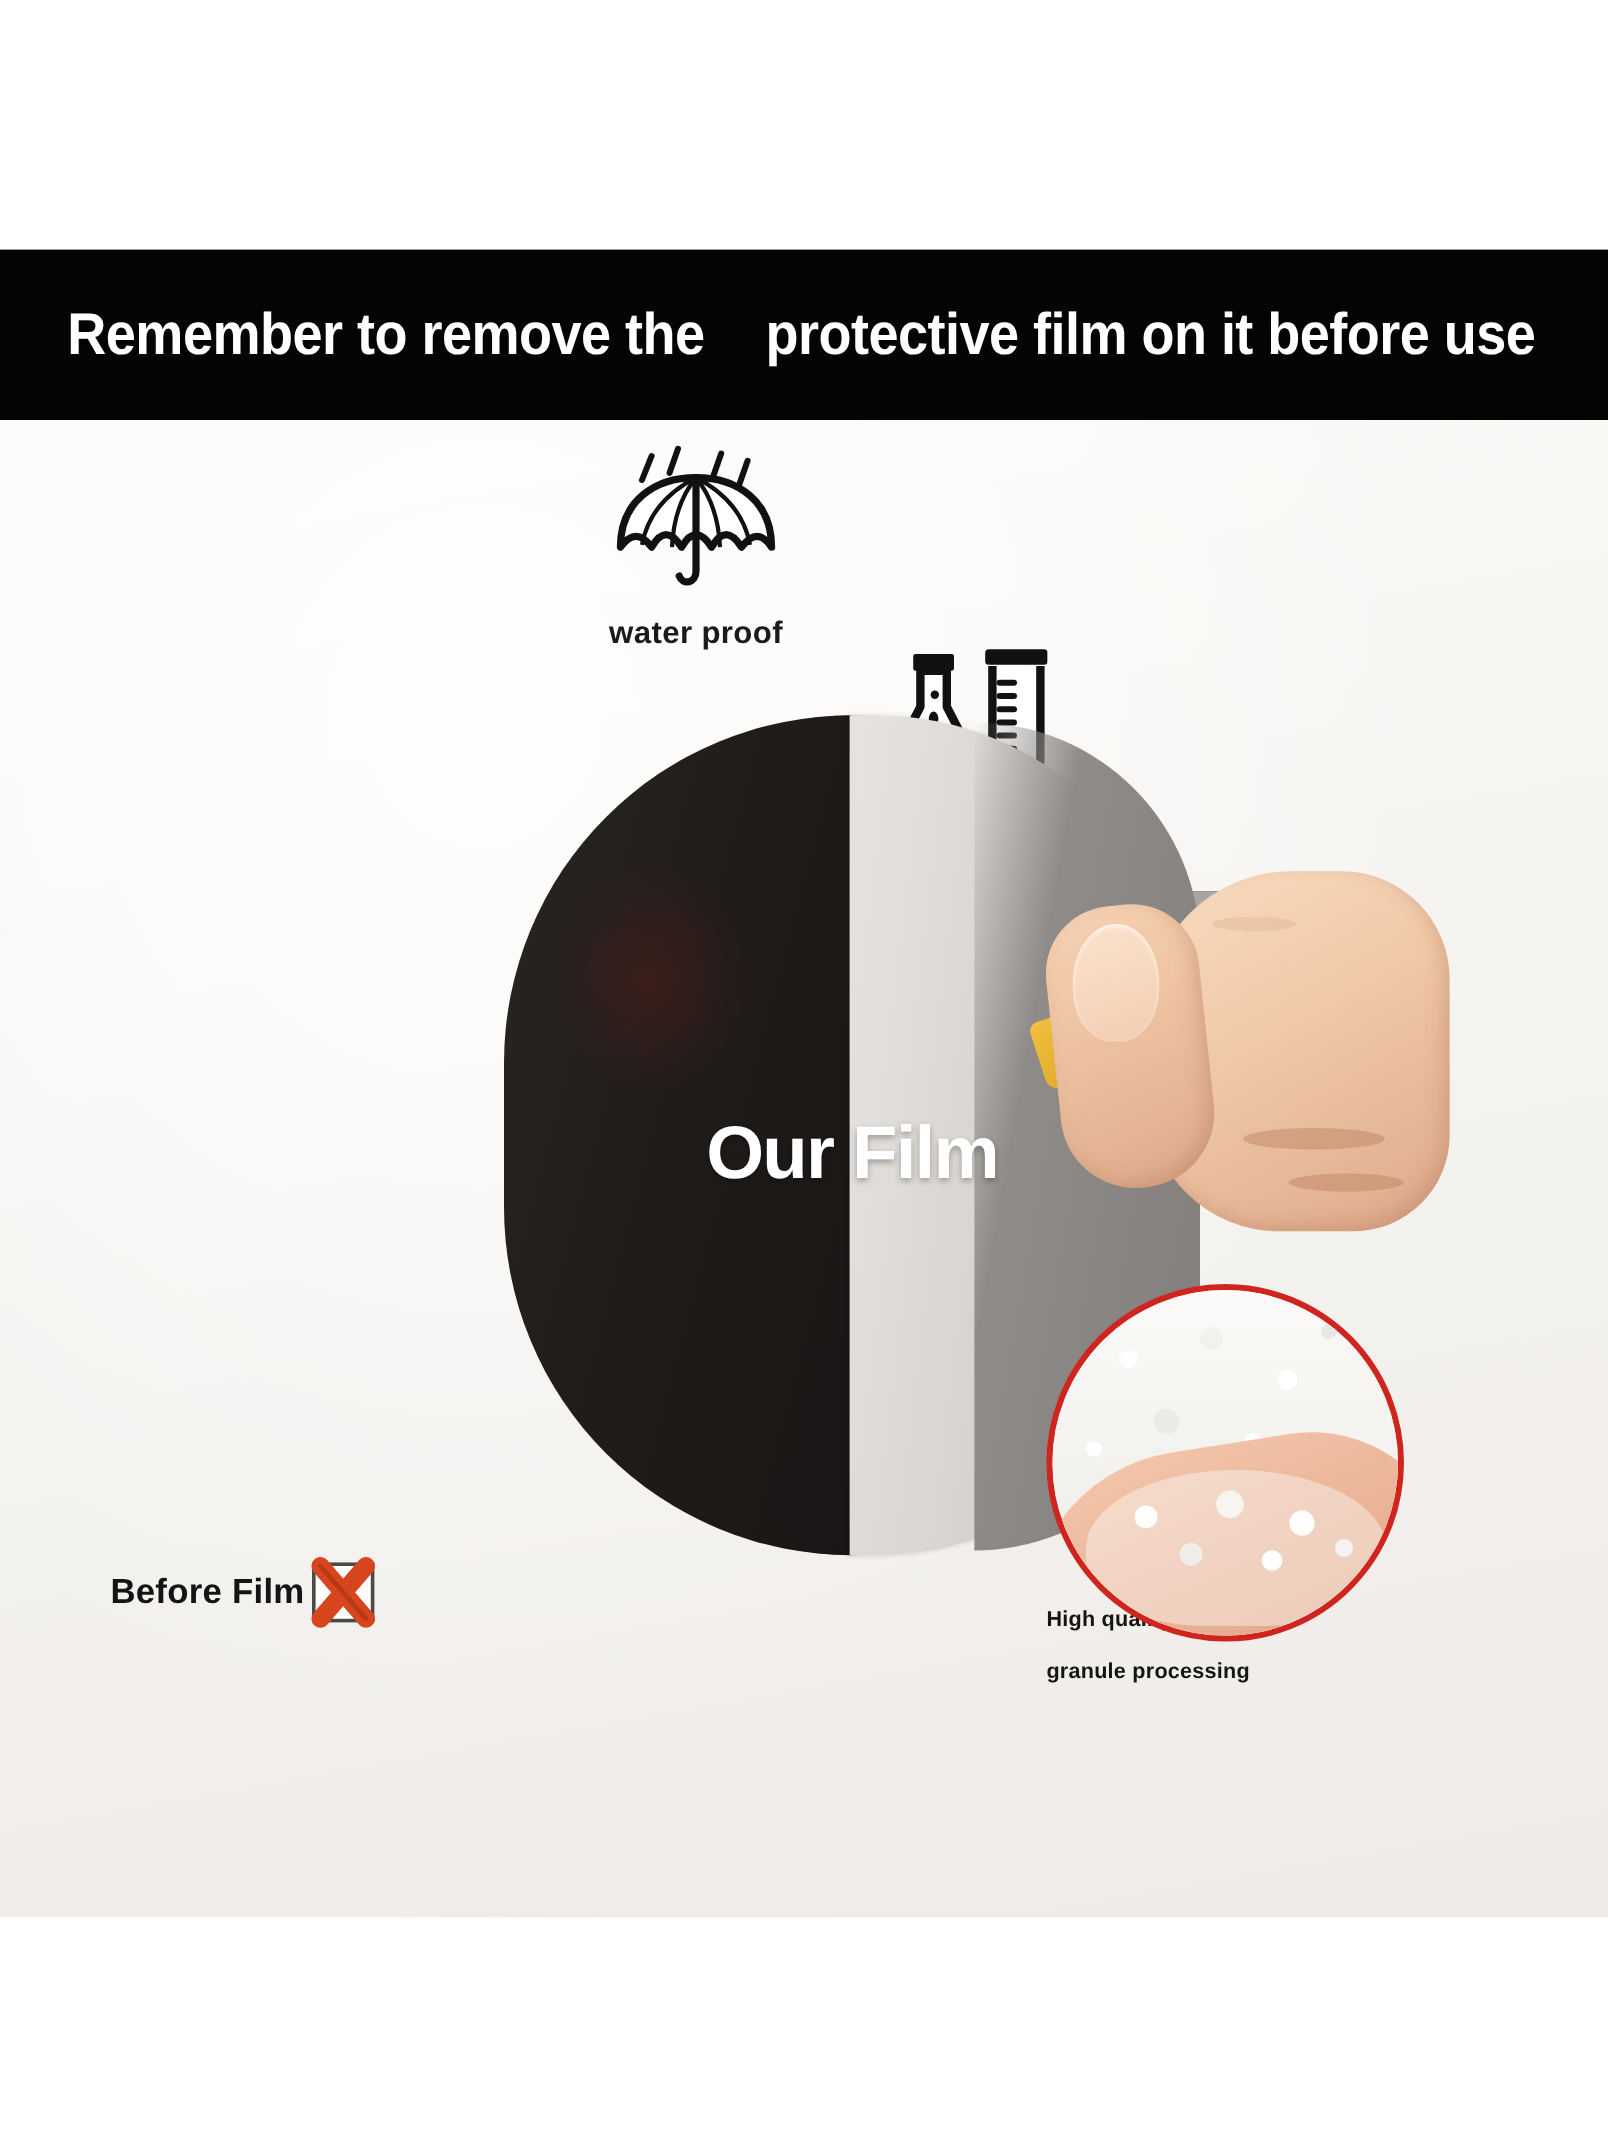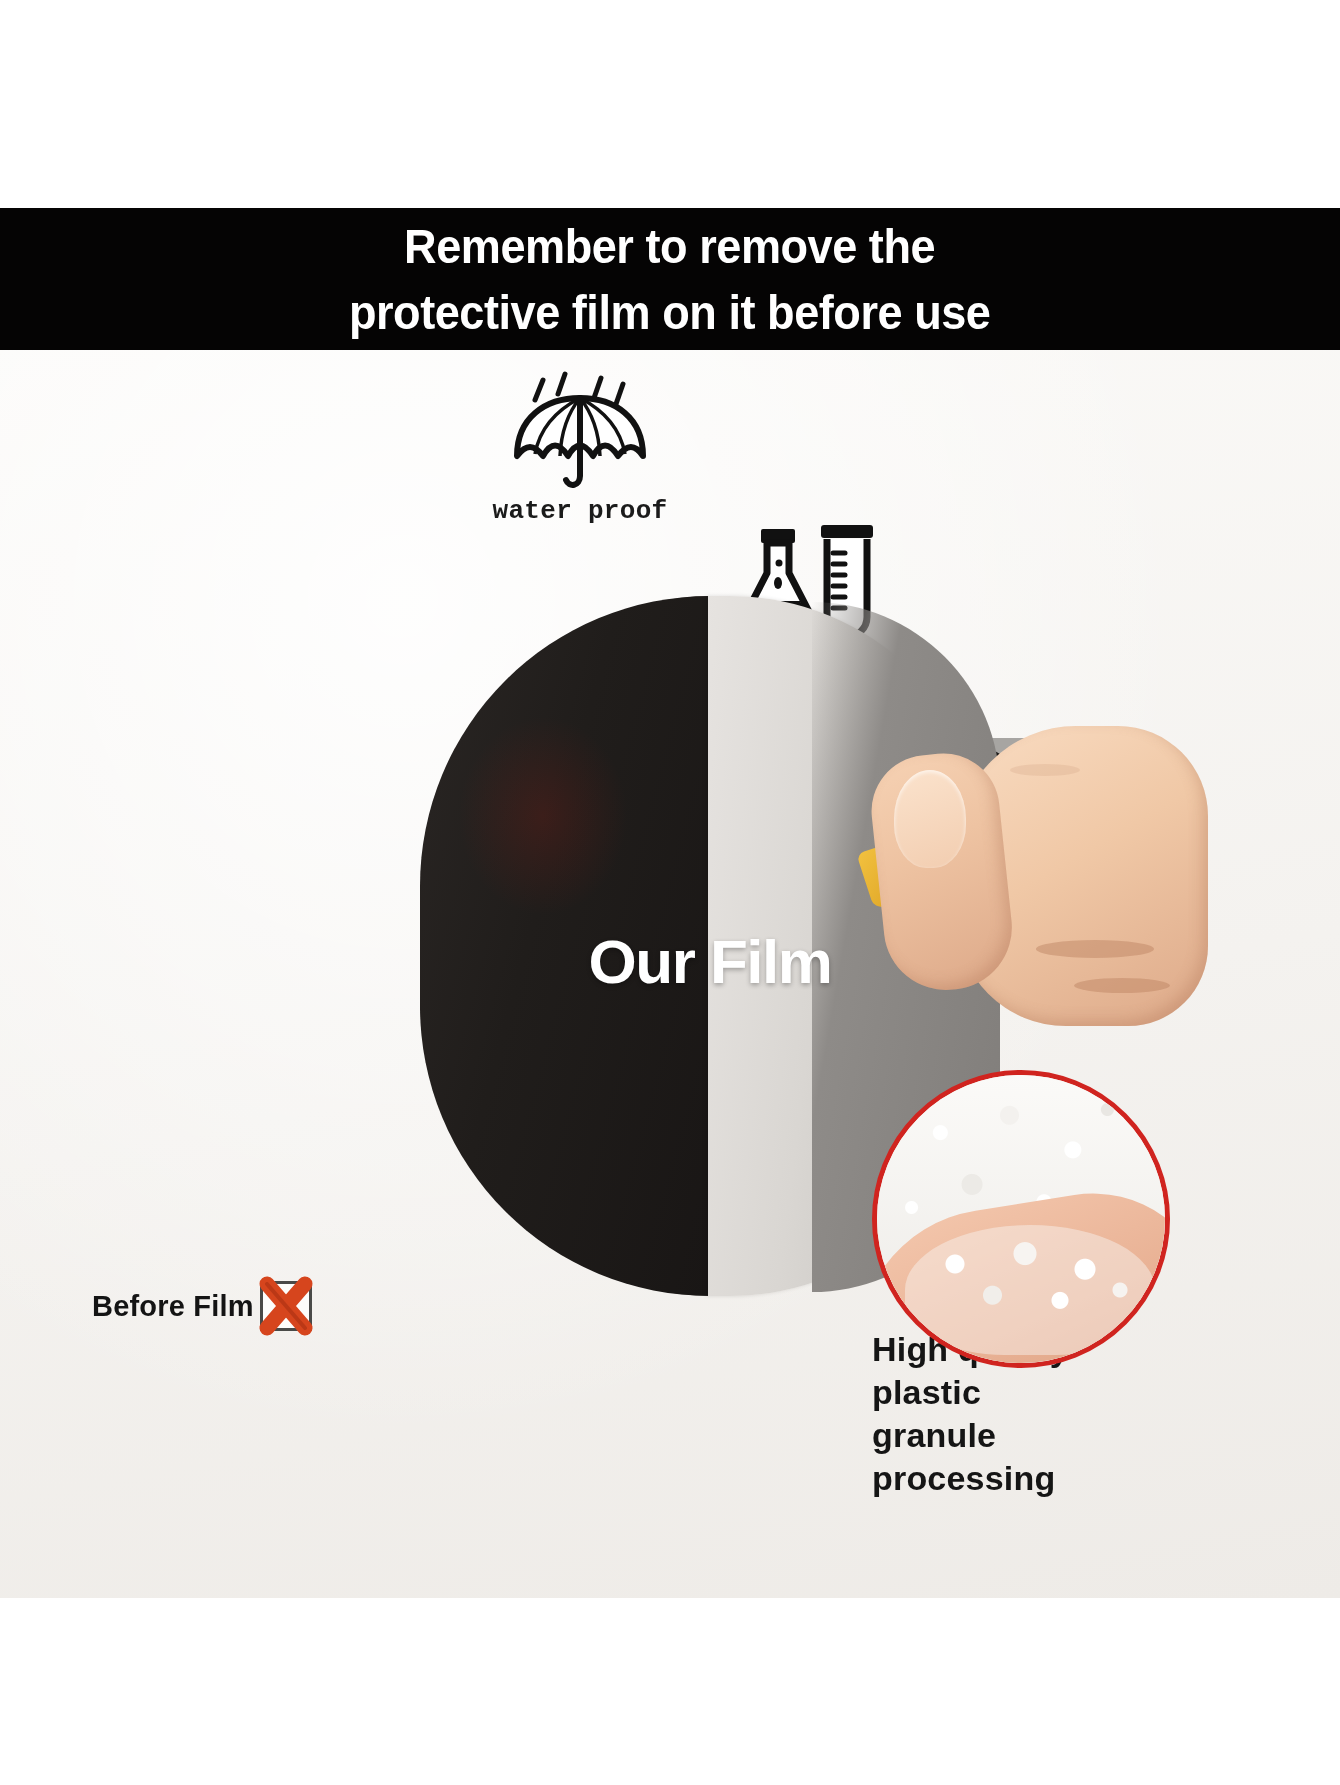--- a/index.html
+++ b/index.html
@@ -31,21 +31,21 @@
 
   
   #banner {
     position: absolute;
     left: 0;
     top: 208px;
     width: 1340px;
     height: 142px;
     background: #050404;
     display: flex;
-    flex-direction: column;
+    flex-direction: row;
     align-items: center;
     justify-content: center;
   }
   #banner .line {
     color: #ffffff;
     font-family: "Liberation Sans Narrow", "Liberation Sans", sans-serif;
     font-weight: bold;
     font-size: 49px;
     line-height: 66px;
     letter-spacing: -0.5px;
@@ -82,22 +82,22 @@
     text-align: center;
     width: 240px;
   }
   .feature .glyph {
     height: 120px;
     display: flex;
     align-items: flex-end;
     justify-content: center;
   }
   .feature .cap {
-    margin-top: 8px;
-    font-family: Liberation Mono, monospace;
+    margin-top: 24px;
+    font-family: Liberation Sans, sans-serif;
     font-weight: bold;
     font-size: 23px;
     line-height: 27px;
     color: #1b1b1b;
     filter: blur(0.55px);
     letter-spacing: 0.3px;
   }
   #feature-waterproof { left: 460px; top: 20px; }
   #feature-waterproof .cap { font-size: 26px; }
   #feature-chemical  { left: 678px; top: 20px; }
@@ -320,21 +320,21 @@
     filter: blur(0.4px);
   }
   #granule-caption {
     position: absolute;
     left: 872px;
     top: 978px;
     width: 300px;
     z-index: 5;
     font-family: "Liberation Sans Narrow", "Liberation Sans", sans-serif;
     font-weight: bold;
-    font-size: 34px;
+    font-size: 18px;
     line-height: 43px;
     color: #151515;
     filter: blur(0.45px);
     letter-spacing: 0.2px;
   }
 </style>
 </head>
 <body>
 
 <div id="page">

